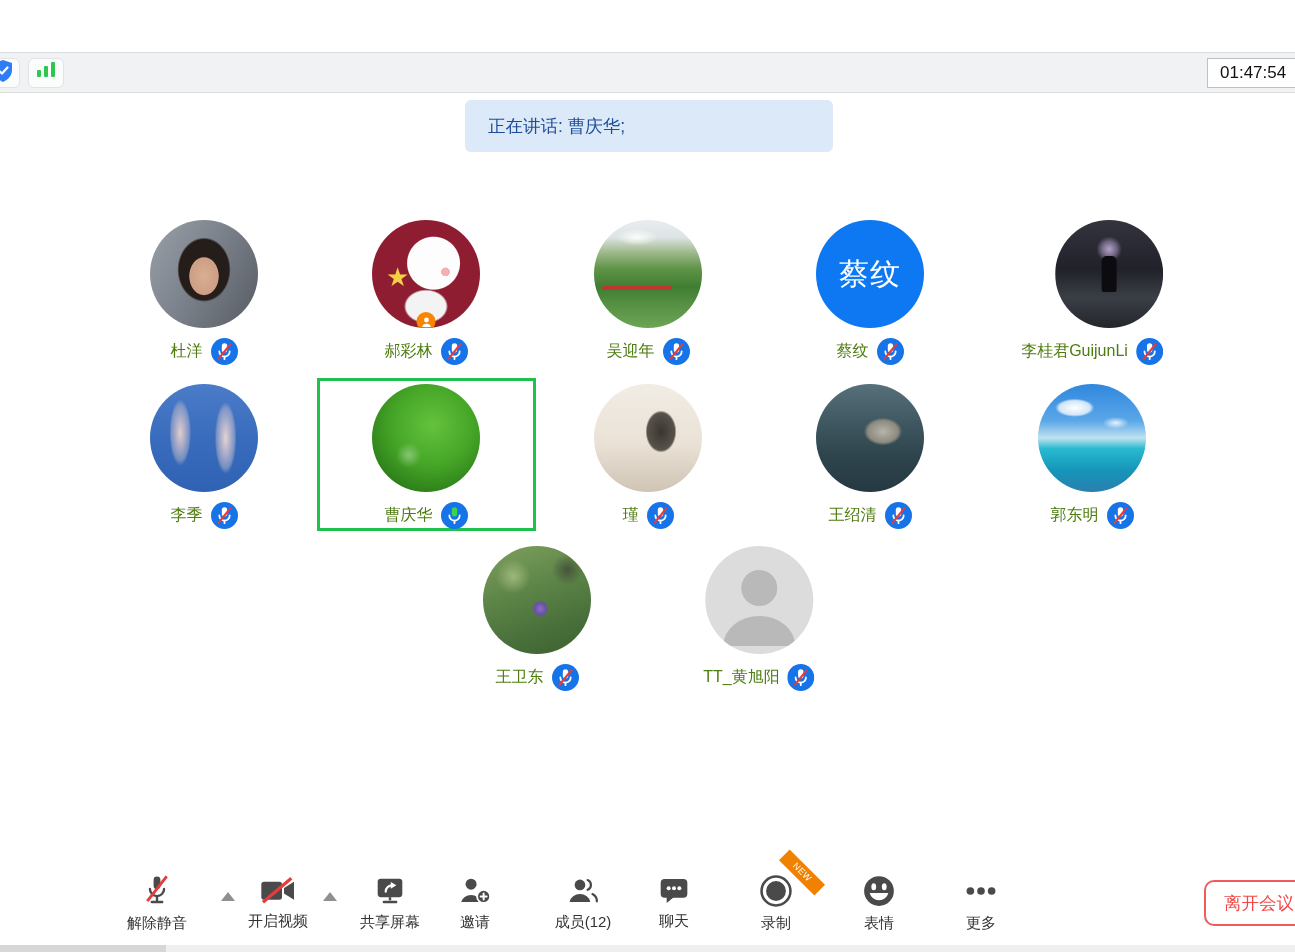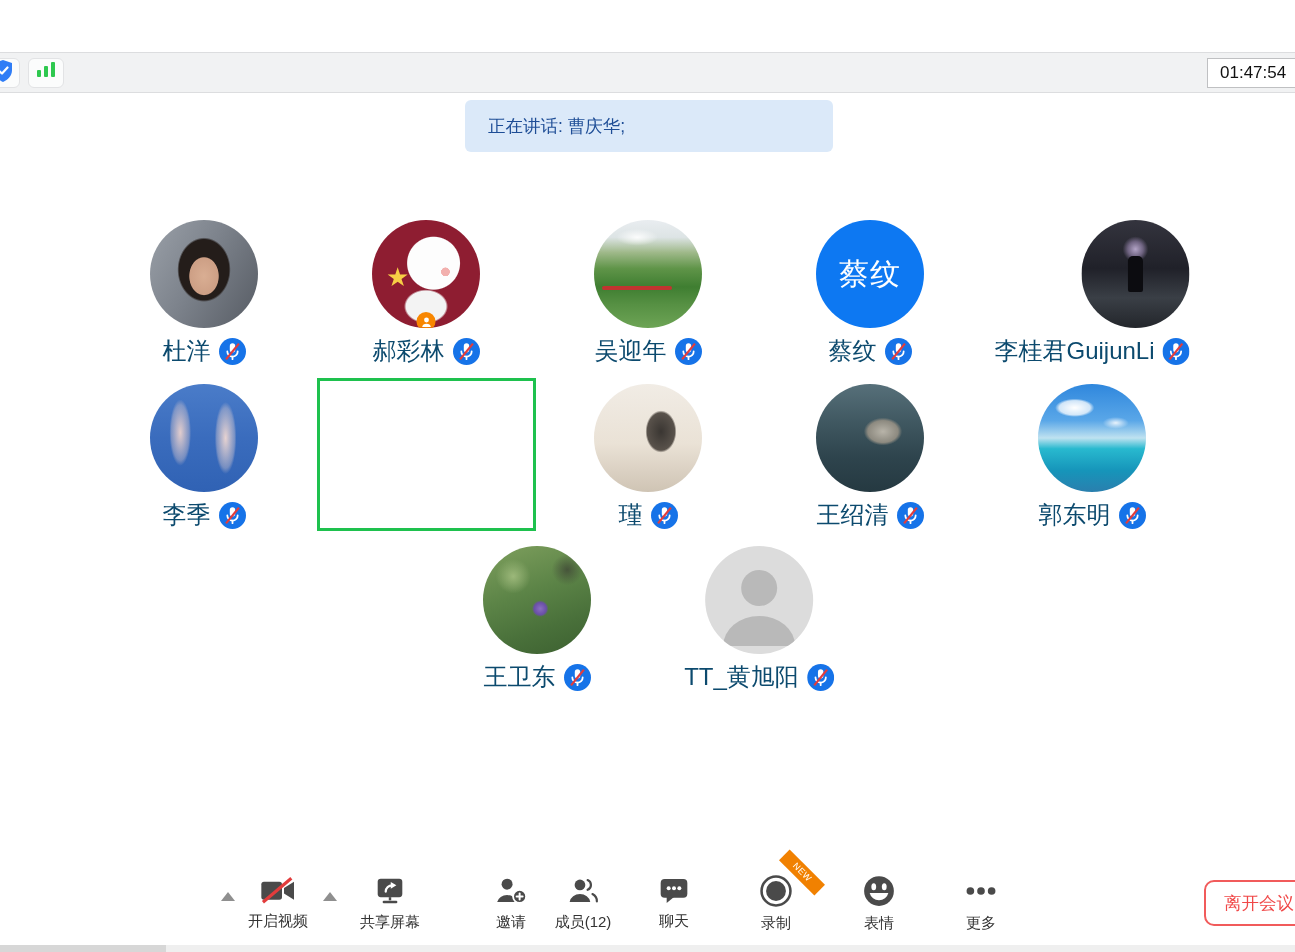--- a/index.html
+++ b/index.html
@@ -30,21 +30,21 @@
   .banner{position:absolute;left:465px;top:100px;width:368px;height:52px;background:#dbe9f9;
        border-radius:6px;line-height:52px;padding-left:23px;box-sizing:border-box;
        font-size:17.5px;color:#1e4d96;}
 
   
   .participant{position:absolute;transform:translateX(-50%);display:flex;flex-direction:column;
        align-items:center;width:max-content;}
   .avatar{width:108px;height:108px;border-radius:50%;overflow:hidden;position:relative;
        display:flex;align-items:center;justify-content:center;}
   .name-row{margin-top:9px;display:flex;align-items:center;gap:8px;height:28px;}
-  .pname{font-size:24px;color:#0c4a6e;white-space:nowrap;}
+  .pname{font-size:16px;color:#4d7c0f;white-space:nowrap;}
   .mic-badge{width:27px;height:27px;display:inline-block;}
   .mic-badge svg{display:block;}
   .host-badge{position:absolute;left:50%;bottom:-3px;transform:translateX(-50%);
        width:19px;height:19px;border-radius:50%;background:#f88600;display:flex;
        align-items:center;justify-content:center;}
   .speak-frame{position:absolute;left:317px;top:378px;width:219px;height:153px;
        border:3px solid #1ec14e;box-sizing:border-box;}
 
   
   .av-duyang{background:
@@ -238,20 +238,34 @@
             <circle cx="12" cy="12" r="12" fill="#1673e8"></circle>
             <rect x="9.6" y="4.6" width="4.8" height="8.2" rx="2.4" fill="#fff"></rect>
             <path d="M7.4 11.9a4.6 4.6 0 0 0 9.2 0" fill="none" stroke="#fff" stroke-width="1.6" stroke-linecap="round"></path>
             <line x1="12" y1="16.6" x2="12" y2="18.8" stroke="#fff" stroke-width="1.6" stroke-linecap="round"></line>
             <line x1="6.3" y1="19" x2="17.7" y2="5" stroke="#e23c3c" stroke-width="2"></line>
           </svg>
       </span>
     </div>
   </div>
 
+  <div class="participant" style="left:426px;top:384px;">
+    <div class="avatar av-caoqinghua"></div>
+    <div class="name-row">
+      <span class="pname">曹庆华</span>
+      <span class="mic-badge">
+        <svg width="27" height="27" viewBox="0 0 24 24">
+            <circle cx="12" cy="12" r="12" fill="#1673e8"></circle>
+            <rect x="9.6" y="4.6" width="4.8" height="8.2" rx="2.4" fill="#3bd44e"></rect>
+            <path d="M7.4 11.9a4.6 4.6 0 0 0 9.2 0" fill="none" stroke="#fff" stroke-width="1.6" stroke-linecap="round"></path>
+            <line x1="12" y1="16.6" x2="12" y2="18.8" stroke="#fff" stroke-width="1.6" stroke-linecap="round"></line>
+          </svg>
+      </span>
+    </div>
+  </div>
 
   <div class="participant" style="left:648px;top:384px;">
     <div class="avatar av-jin"></div>
     <div class="name-row">
       <span class="pname">瑾</span>
       <span class="mic-badge">
         <svg width="27" height="27" viewBox="0 0 24 24">
             <circle cx="12" cy="12" r="12" fill="#1673e8"></circle>
             <rect x="9.6" y="4.6" width="4.8" height="8.2" rx="2.4" fill="#fff"></rect>
             <path d="M7.4 11.9a4.6 4.6 0 0 0 9.2 0" fill="none" stroke="#fff" stroke-width="1.6" stroke-linecap="round"></path>
@@ -326,20 +340,32 @@
             <path d="M7.4 11.9a4.6 4.6 0 0 0 9.2 0" fill="none" stroke="#fff" stroke-width="1.6" stroke-linecap="round"></path>
             <line x1="12" y1="16.6" x2="12" y2="18.8" stroke="#fff" stroke-width="1.6" stroke-linecap="round"></line>
             <line x1="6.3" y1="19" x2="17.7" y2="5" stroke="#e23c3c" stroke-width="2"></line>
           </svg>
       </span>
     </div>
   </div>
 
   <div class="toolbar">
 
+    <div class="tool-item" style="left:157px;">
+      <span class="tool-icon">
+        <svg width="32" height="34" viewBox="0 0 24 26">
+            <rect x="9.4" y="2" width="5.2" height="9.6" rx="2.6" fill="#4a4a4a"></rect>
+            <path d="M6.6 11.5a5.4 5.4 0 0 0 10.8 0" fill="none" stroke="#4a4a4a" stroke-width="1.8" stroke-linecap="round"></path>
+            <line x1="12" y1="17.2" x2="12" y2="20.6" stroke="#4a4a4a" stroke-width="1.8" stroke-linecap="round"></line>
+            <line x1="8" y1="21.4" x2="16" y2="21.4" stroke="#4a4a4a" stroke-width="1.8" stroke-linecap="round"></line>
+            <line x1="4.6" y1="20.8" x2="19.4" y2="1.8" stroke="#e23c3c" stroke-width="2.2"></line>
+          </svg>
+      </span>
+      <span class="tool-label">解除静音</span>
+    </div>
 
     <div class="chevron" style="left:228px;"></div>
 
     <div class="tool-item" style="left:278px;">
       <span class="tool-icon">
         <svg width="36" height="30" viewBox="0 0 27 21">
             <rect x="1" y="3.5" width="15.5" height="13.5" rx="2" fill="#4a4a4a"></rect>
             <path d="M18 8.2l7.5-4.7v13.5L18 12.3z" fill="#4a4a4a"></path>
             <line x1="2.2" y1="19" x2="23.5" y2="1" stroke="#e23c3c" stroke-width="2.4"></line>
           </svg>
@@ -355,21 +381,21 @@
             <rect x="3" y="2" width="20" height="15" rx="2.5" fill="#4a4a4a"></rect>
             <path d="M9.5 12.5c.2-3 2.4-5 5.3-5.1" fill="none" stroke="#fff" stroke-width="1.8" stroke-linecap="round"></path>
             <path d="M13.6 4.6l4.6 2.7-4.6 2.8z" fill="#fff"></path>
             <line x1="13" y1="17" x2="13" y2="19.6" stroke="#4a4a4a" stroke-width="2"></line>
             <line x1="8" y1="21" x2="18" y2="21" stroke="#4a4a4a" stroke-width="2" stroke-linecap="round"></line>
           </svg>
       </span>
       <span class="tool-label">共享屏幕</span>
     </div>
 
-    <div class="tool-item" style="left:511px;">
+    <div class="tool-item" style="left:475px;">
       <span class="tool-icon">
         <svg width="34" height="32" viewBox="0 0 26 24">
             <circle cx="10" cy="6.8" r="4.2" fill="#4a4a4a"></circle>
             <path d="M2.4 20.5a7.8 7 0 0 1 15.2 0z" fill="#4a4a4a"></path>
             <circle cx="19.6" cy="16.2" r="5" fill="#4a4a4a" stroke="#fff" stroke-width="1.4"></circle>
             <line x1="19.6" y1="13.9" x2="19.6" y2="18.5" stroke="#fff" stroke-width="1.5" stroke-linecap="round"></line>
             <line x1="17.3" y1="16.2" x2="21.9" y2="16.2" stroke="#fff" stroke-width="1.5" stroke-linecap="round"></line>
           </svg>
       </span>
       <span class="tool-label">邀请</span>

